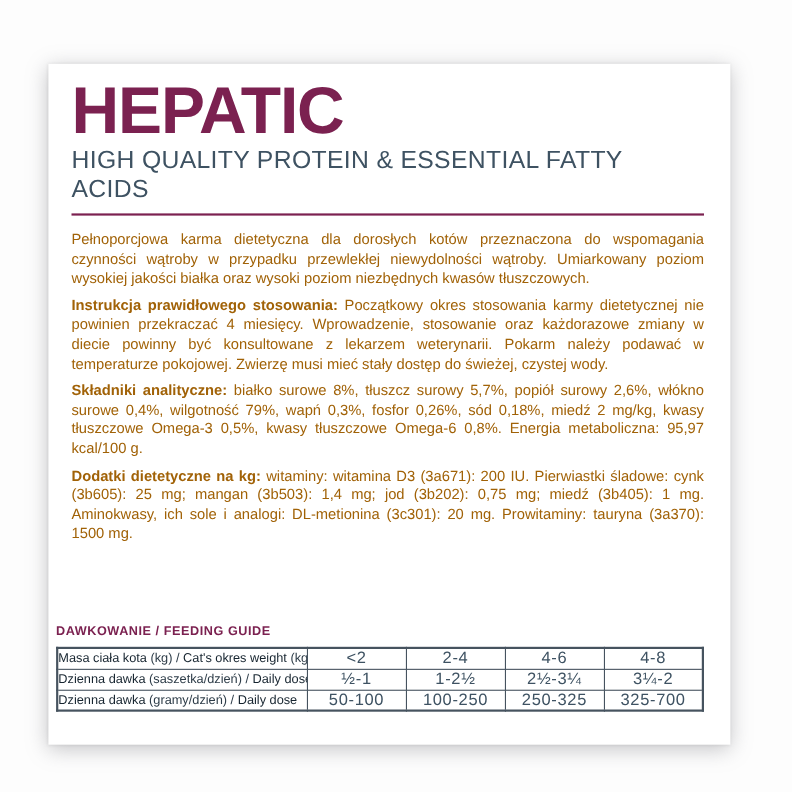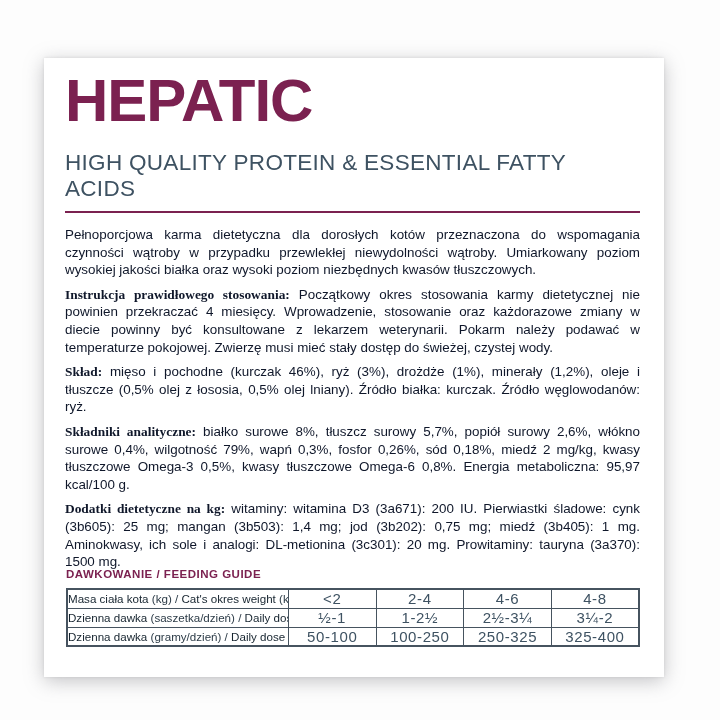--- a/index.html
+++ b/index.html
@@ -21,42 +21,42 @@
   }
   .title {
     margin: 0;
     font-size: 60px;
     line-height: 1.0;
     font-weight: 700;
     letter-spacing: -1px;
     color: #7b2150;
   }
   .subtitle {
-    margin-top: 19px;
+    margin-top: 2px;
     font-size: 22.5px;
     letter-spacing: 0.3px;
     color: #3e5262;
   }
   .rule {
     height: 2px;
     background: #7b2150;
     margin-top: 9px;
   }
   .para {
     margin: 7px 0 0 0;
     font-size: 13.4px;
     line-height: 17.6px;
-    color: #0f172a;
+    color: #a16207;
     text-align: justify;
   }
   .para.first { margin-top: 13px; }
-  .lead { font-weight: 700; font-family: Liberation Serif, serif; }
+  .lead { font-weight: 700; }
   .feeding {
     position: absolute;
-    left: 22px; right: 24px;
+    left: 7px; right: 24px;
     top: 510px;
   }
   .fg-heading {
     font-size: 11.5px;
     font-weight: 700;
     letter-spacing: 0.5px;
     color: #7b2150;
   }
   table.fg {
     width: 100%;
@@ -93,21 +93,20 @@
 <div class="card">
 
   <h1 class="title">HEPATIC</h1>
   <div class="subtitle">HIGH QUALITY PROTEIN &amp; ESSENTIAL FATTY ACIDS</div>
   <div class="rule"></div>
 
   <p class="para first"><span>Pełnoporcjowa karma dietetyczna dla dorosłych kotów przeznaczona do wspomagania czynności wątroby w przypadku przewlekłej niewydolności wątroby. Umiarkowany poziom wysokiej jakości białka oraz wysoki poziom niezbędnych kwasów tłuszczowych.</span></p>
 
   <p class="para"><b class="lead">Instrukcja prawidłowego stosowania:</b> <span>Początkowy okres stosowania karmy dietetycznej nie powinien przekraczać 4 miesięcy. Wprowadzenie, stosowanie oraz każdorazowe zmiany w diecie powinny być konsultowane z lekarzem weterynarii. Pokarm należy podawać w temperaturze pokojowej. Zwierzę musi mieć stały dostęp do świeżej, czystej wody.</span></p>
 
-  <p class="para"><b class="lead">Skład:</b> <span>mięso i pochodne (kurczak 46%), ryż (3%), drożdże (1%), minerały (1,2%), oleje i tłuszcze (0,5% olej z łososia, 0,5% olej lniany). Źródło białka: kurczak. Źródło węglowodanów: ryż.</span></p>
 
   <p class="para"><b class="lead">Składniki analityczne:</b> <span>białko surowe 8%, tłuszcz surowy 5,7%, popiół surowy 2,6%, włókno surowe 0,4%, wilgotność 79%, wapń 0,3%, fosfor 0,26%, sód 0,18%, miedź 2 mg/kg, kwasy tłuszczowe Omega-3 0,5%, kwasy tłuszczowe Omega-6 0,8%. Energia metaboliczna: 95,97 kcal/100 g.</span></p>
 
   <p class="para"><b class="lead">Dodatki dietetyczne na kg:</b> <span>witaminy: witamina D3 (3a671): 200 IU. Pierwiastki śladowe: cynk (3b605): 25 mg; mangan (3b503): 1,4 mg; jod (3b202): 0,75 mg; miedź (3b405): 1 mg. Aminokwasy, ich sole i analogi: DL-metionina (3c301): 20 mg. Prowitaminy: tauryna (3a370): 1500 mg.</span></p>
 
   <div class="feeding">
     <div class="fg-heading">DAWKOWANIE / FEEDING GUIDE</div>
 
     <table class="fg">
       <tbody>
@@ -123,19 +122,19 @@
           <td class="val">½-1</td>
           <td class="val">1-2½</td>
           <td class="val">2½-3¼</td>
           <td class="val">3¼-2</td>
         </tr>
         <tr>
           <td class="label-cell"><b>Dzienna dawka</b> <span class="nt">(gramy/dzień) /</span> <b>Daily dose</b> </td>
           <td class="val">50-100</td>
           <td class="val">100-250</td>
           <td class="val">250-325</td>
-          <td class="val">325-400</td>
+          <td class="val">325-700</td>
         </tr>
       </tbody>
     </table>
   </div>
 
 </div>
 
 </body></html>

